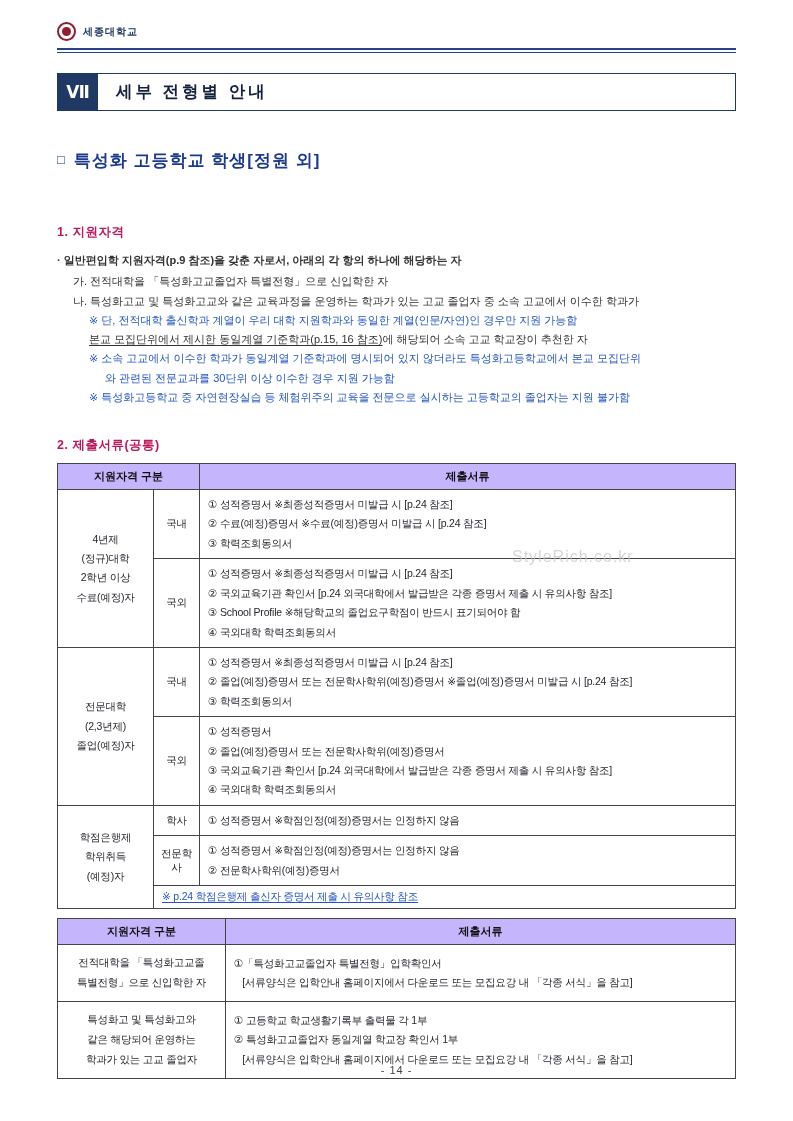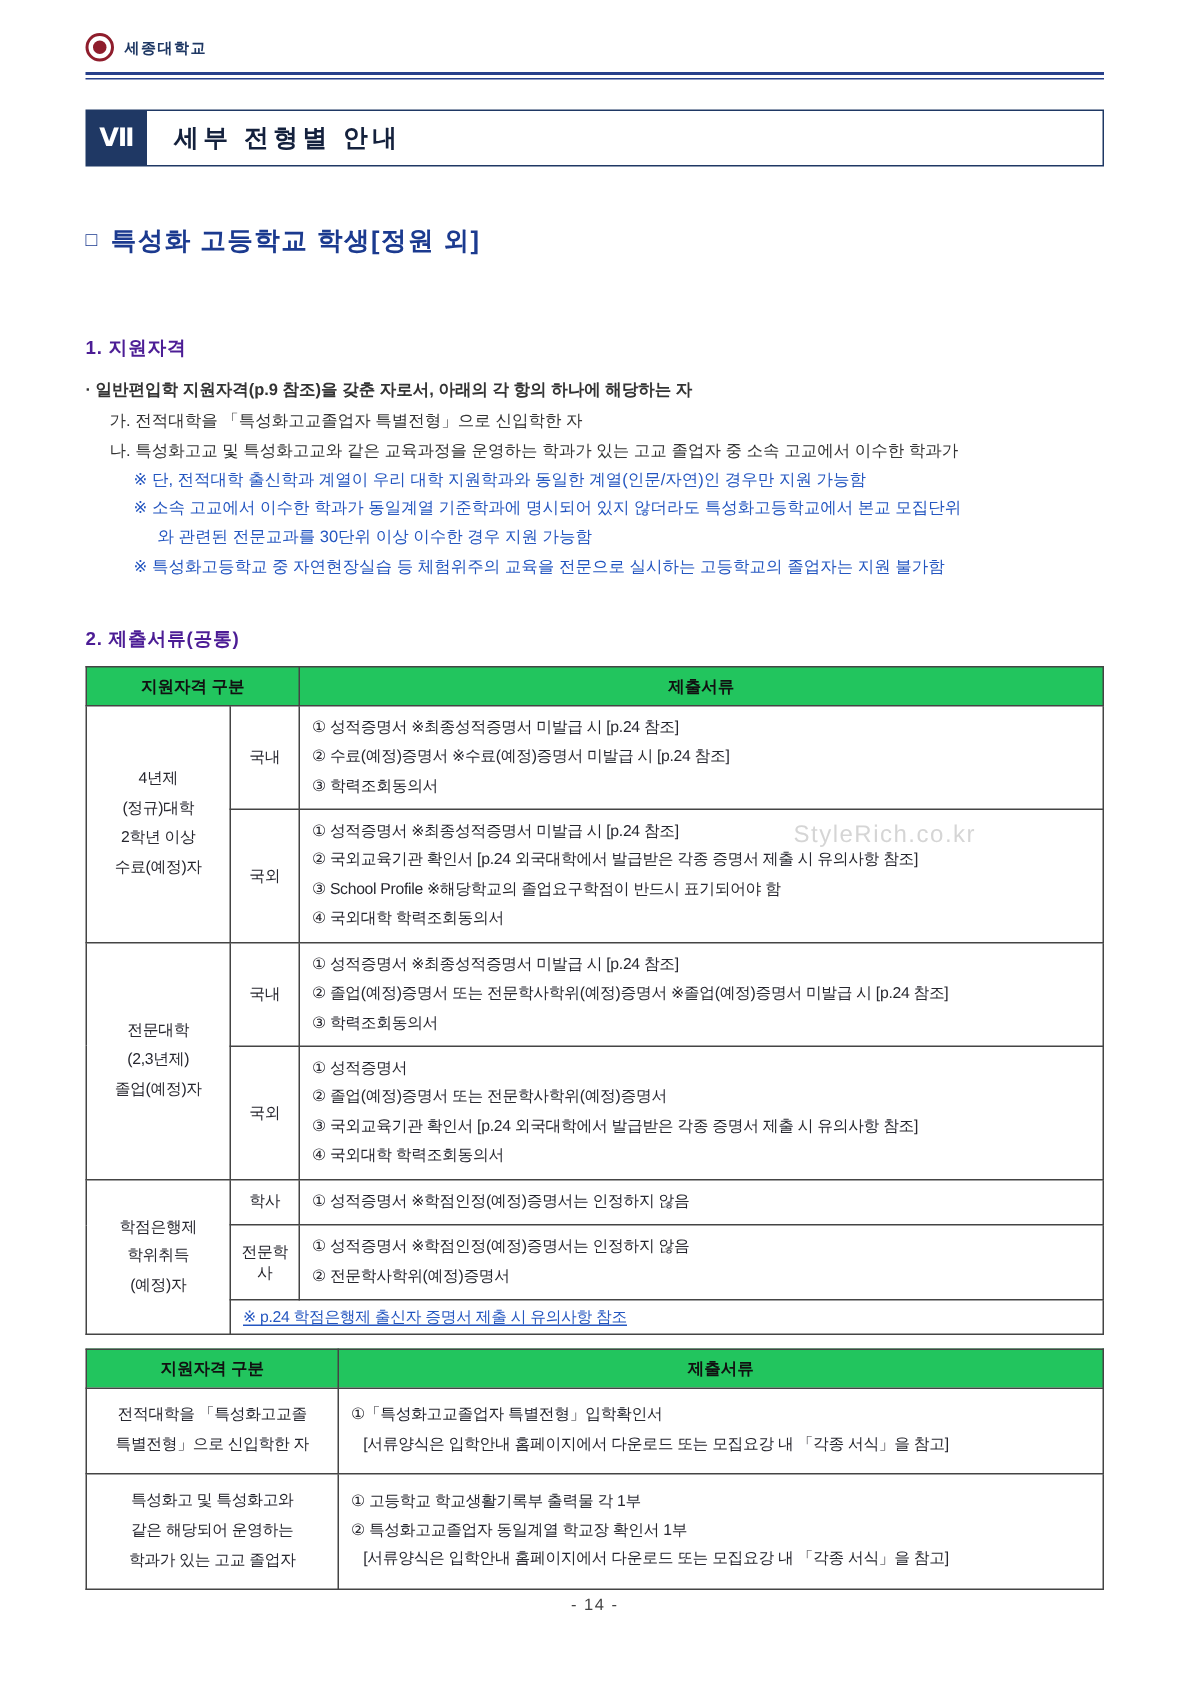--- a/index.html
+++ b/index.html
@@ -25,53 +25,53 @@
                 display:flex; align-items:center; justify-content:center; }
   .banner-title { display:flex; align-items:center; padding-left:18px; color:#14213d;
                   font-size:16.5px; font-weight:bold; letter-spacing:3px; }
 
   
   .doc-title { margin-top:38px; color:#1b3a8f; font-size:17px; font-weight:bold; letter-spacing:1px;
                display:flex; align-items:center; gap:8px; }
   .doc-title .marker { font-size:13px; position:relative; top:-1px; }
 
   
-  .sec-heading { margin-top:30px; color:#4c1d95; font-size:12.5px; font-weight:bold; letter-spacing:0.5px; }
+  .sec-heading { margin-top:30px; color:#be185d; font-size:12.5px; font-weight:bold; letter-spacing:0.5px; }
   .s1-heading { margin-top:52px; }
   .intro { margin-top:10px; color:#1d44bd; font-weight:bold; font-size:11.5px; }
   .body-line { font-size:11px; line-height:1.75; color:#333; }
   .ind1 { padding-left:16px; }
   .ind2 { padding-left:32px; }
   .ind3 { padding-left:48px; }
   .blue-note { color:#2456c0; }
   .u { text-decoration:underline; text-underline-offset:2px; }
   .mt2 { margin-top:2px; }
 
   
   .tbl-wrap { margin-top:9px; }
   table { width:100%; border-collapse:collapse; table-layout:fixed; }
   .tbl, .tbl th, .tbl td, .tbl2, .tbl2 th, .tbl2 td { border:1px solid #444; }
-  th { background:#22c55e; font-size:11px; font-weight:bold; color:#111; padding:5px 4px; text-align:center; }
+  th { background:#c4b5fd; font-size:11px; font-weight:bold; color:#111; padding:5px 4px; text-align:center; }
   td { font-size:10.5px; color:#26262e; letter-spacing:-0.2px; }
   td.grp  { text-align:center; vertical-align:middle; line-height:1.75; padding:4px 2px; }
   td.sub  { text-align:center; vertical-align:middle; padding:4px 2px; }
   td.docs { padding:5px 8px; vertical-align:middle; }
   td.docs .ln, td.grp .ln { line-height:1.85; white-space:pre-wrap; }
   td.note-row { padding:4px 8px; color:#2456c0; text-decoration:underline; text-underline-offset:2px; }
   .tbl col.c1 { width:96px; }
   .tbl col.c2 { width:46px; }
   .tbl2 col.cg { width:168px; }
   .tbl2 td.grp2 { text-align:center; vertical-align:middle; line-height:1.9; padding:8px 4px; }
   .tbl2 td.docs { padding:8px 8px; }
 
   .s2-heading { margin-top:30px; }
   .s3-heading { margin-top:26px; }
 
   
-  .watermark { position:absolute; top:548px; left:529px; color:#c8c8c8; opacity:0.75;
+  .watermark { position:absolute; top:548px; left:512px; color:#c8c8c8; opacity:0.75;
                font-size:16px; letter-spacing:1px; pointer-events:none; }
 
   
   .footer { position:absolute; top:1064px; left:0; width:793px; text-align:center;
             font-size:11px; color:#444; letter-spacing:1px; }
 </style>
 </head>
 <body>
 
 <div class="page">
@@ -99,20 +99,23 @@
 
   <div class="intro body-line">
     <span>·</span>
     <span>일반편입학 지원자격(p.9 참조)을 갖춘 자로서, 아래의 각 항의 하나에 해당하는 자</span>
   </div>
 
   <div class="body-line ind1 mt2">가. 전적대학을 「특성화고교졸업자 특별전형」으로 신입학한 자</div>
   <div class="body-line ind1">나. 특성화고교 및 특성화고교와 같은 교육과정을 운영하는 학과가 있는 고교 졸업자 중 소속 고교에서 이수한 학과가</div>
 
   <div class="body-line ind2 blue-note">※ 단, 전적대학 출신학과 계열이 우리 대학 지원학과와 동일한 계열(인문/자연)인 경우만 지원 가능함</div>
+  <div class="body-line ind2">
+    <span class="u">본교 모집단위에서 제시한 동일계열 기준학과(p.15, 16 참조)</span><span>에 해당되어 소속 고교 학교장이 추천한 자</span>
+  </div>
   <div class="body-line ind2 blue-note">※ 소속 고교에서 이수한 학과가 동일계열 기준학과에 명시되어 있지 않더라도 특성화고등학교에서 본교 모집단위</div>
   <div class="body-line ind3 blue-note">와 관련된 전문교과를 30단위 이상 이수한 경우 지원 가능함</div>
   <div class="body-line ind2 blue-note">※ 특성화고등학교 중 자연현장실습 등 체험위주의 교육을 전문으로 실시하는 고등학교의 졸업자는 지원 불가함</div>
 
   <h2 class="sec-heading s2-heading">2. 제출서류(공통)</h2>
 
   <div class="tbl-wrap">
     <table class="tbl">
       <colgroup>
           <col class="c1">

